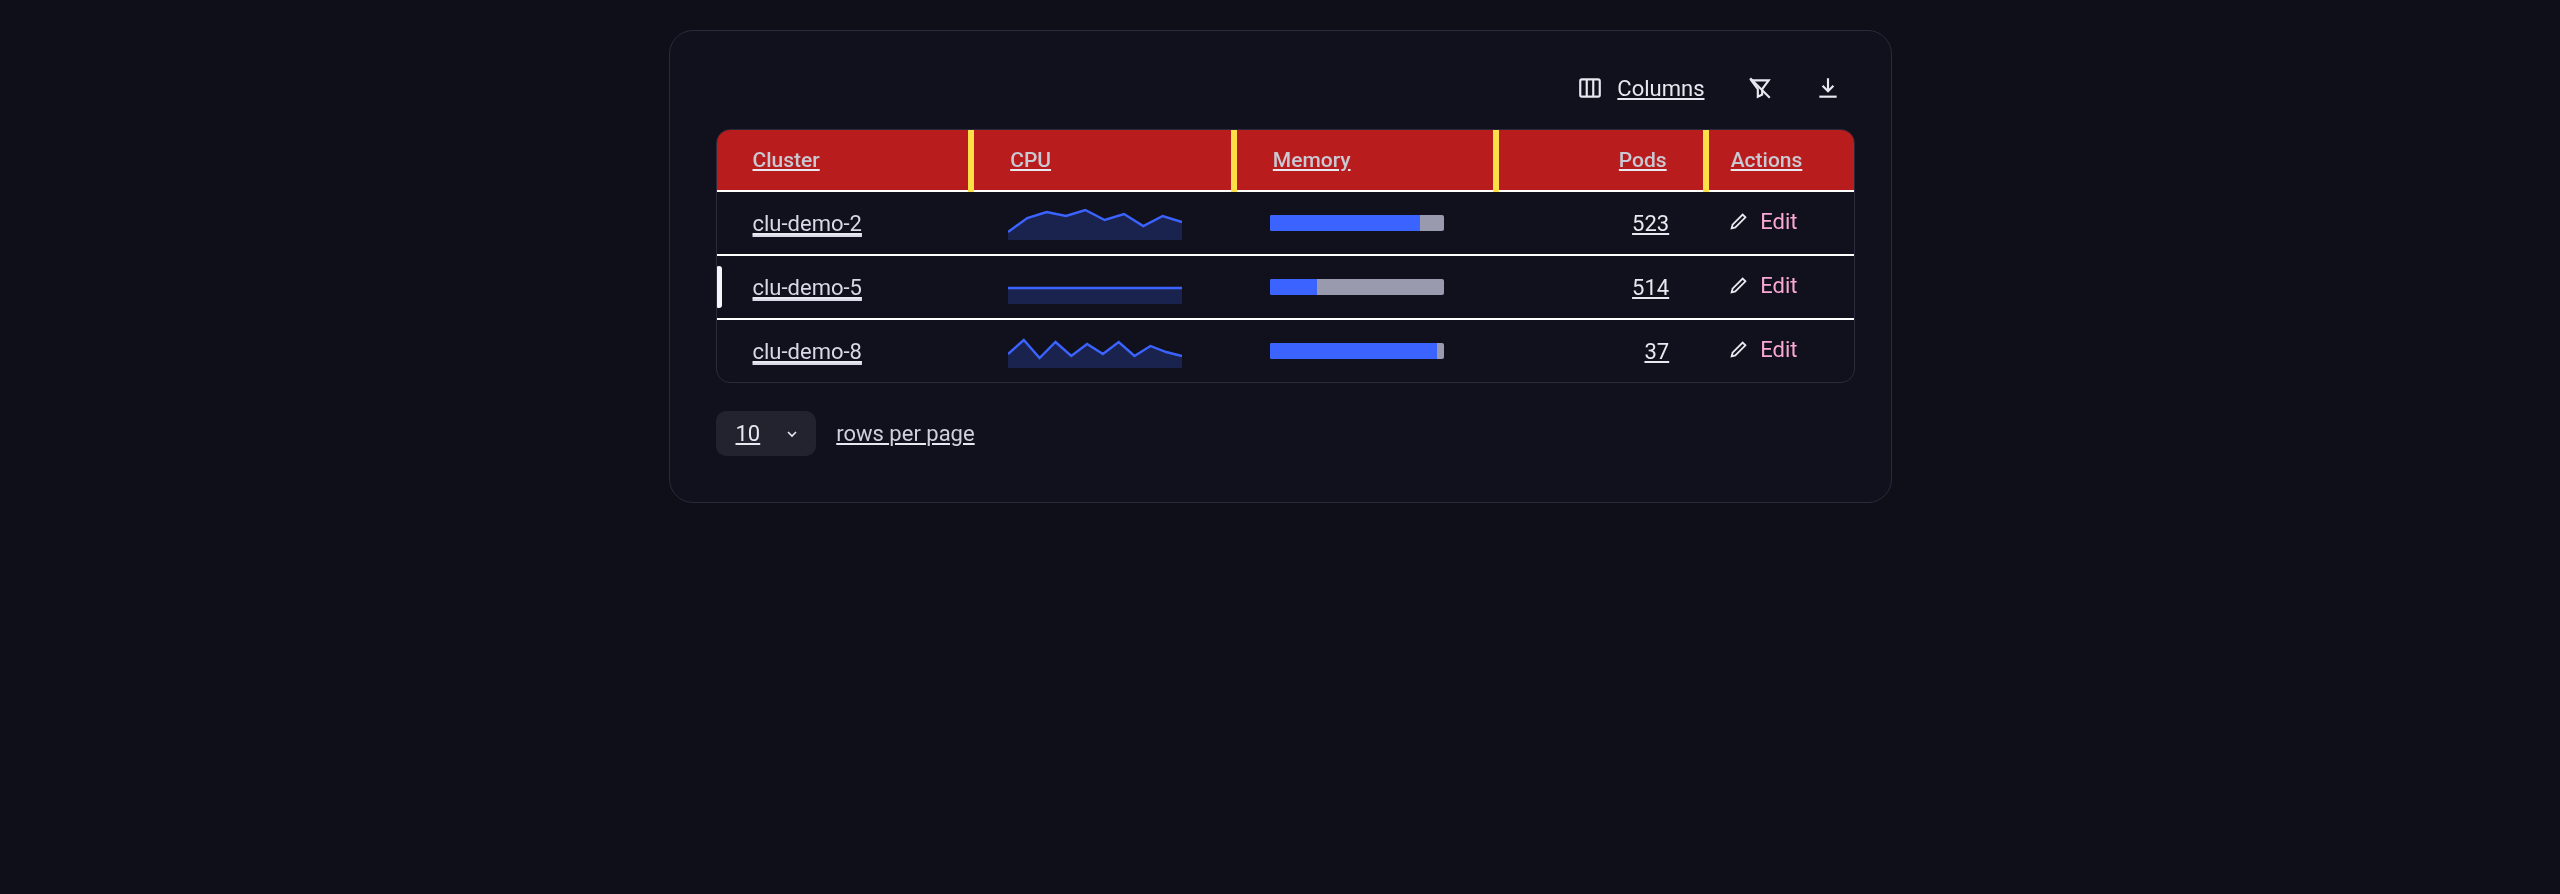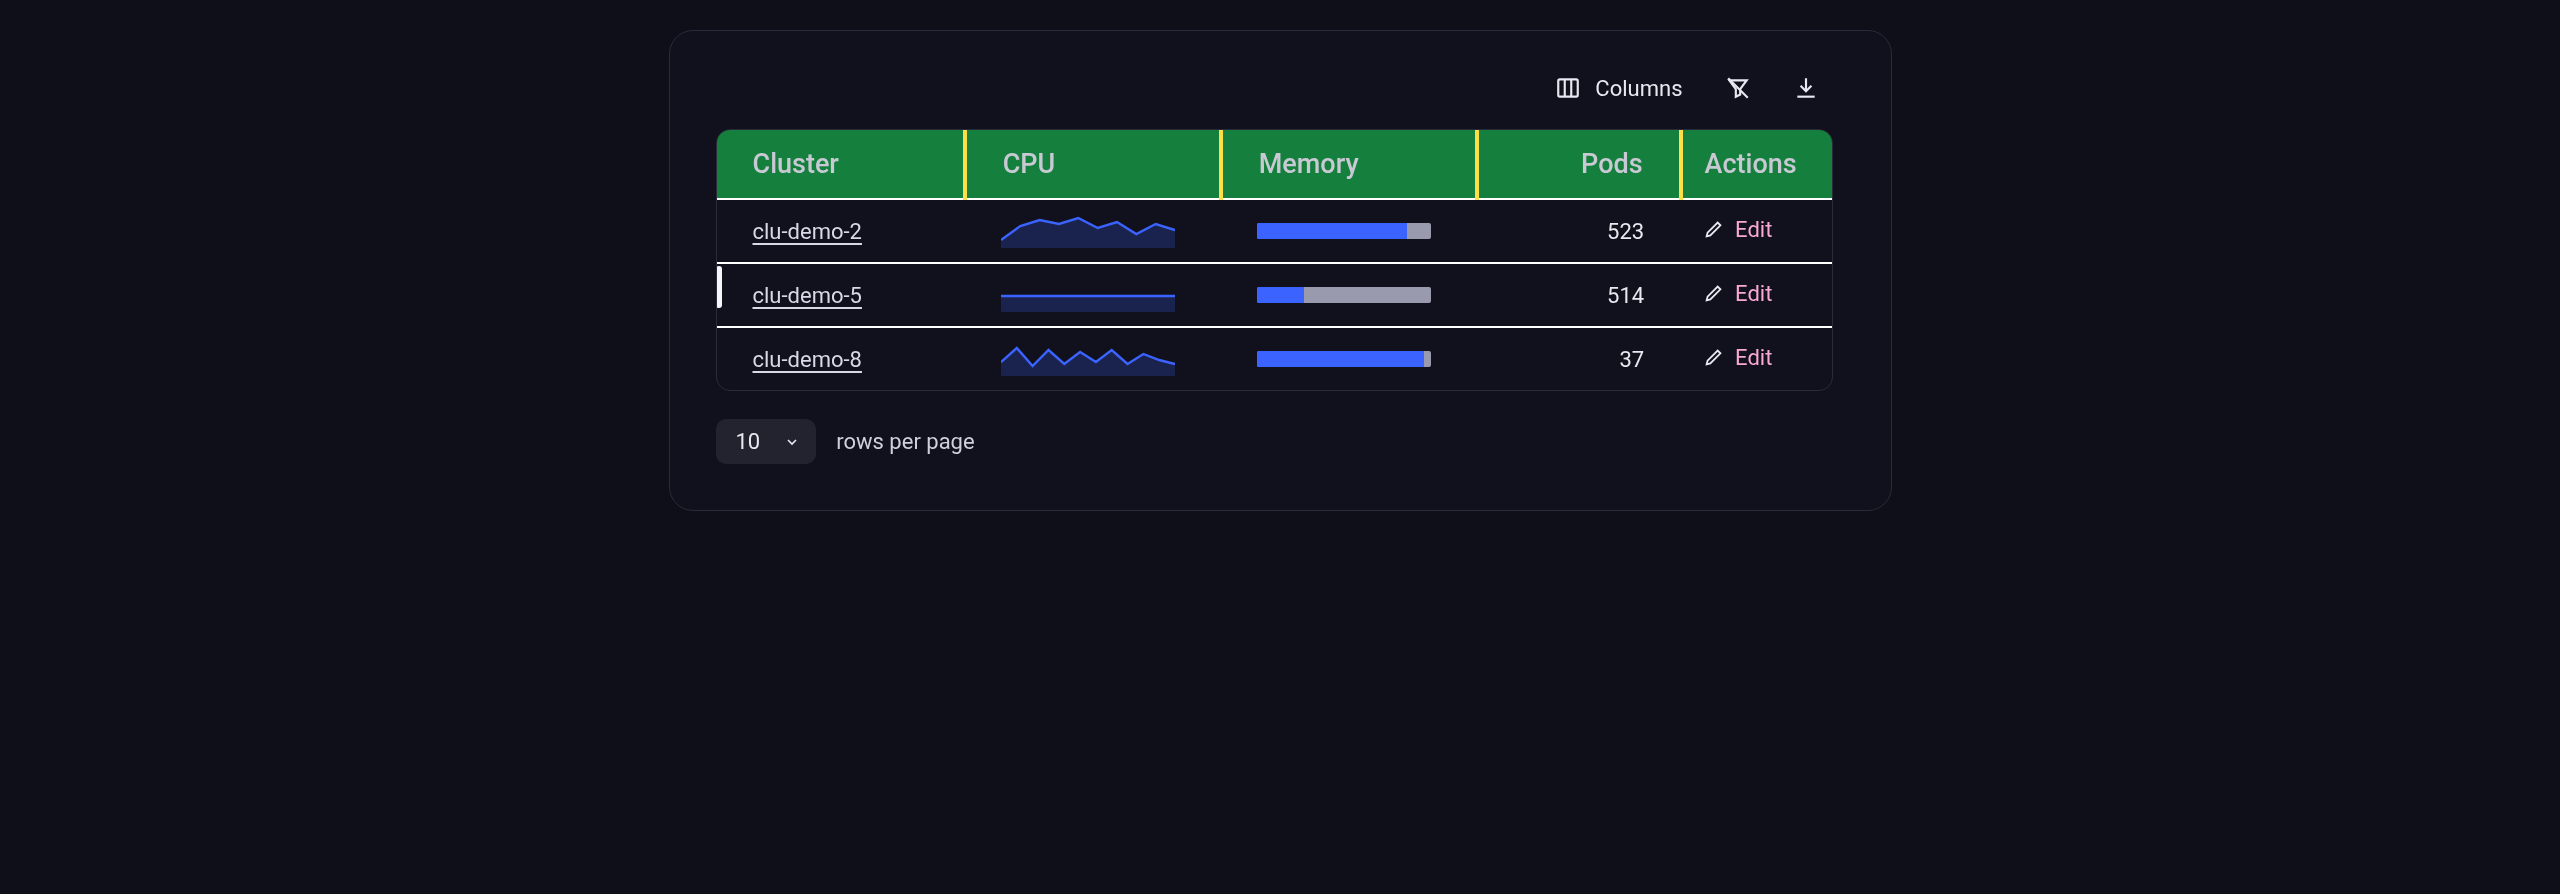--- a/index.html
+++ b/index.html
@@ -11,21 +11,22 @@
     display: flex;
     align-items: flex-start;
     justify-content: center;
   }
   .card {
     margin: 30px;
     width: 1223px;
     background: #11111d;
     border: 1px solid #2a2a3a;
     border-radius: 24px;
-    padding: 44px 58px 46px 46px;
+    padding: 44px 36px 46px 46px;
+    text-decoration: underline;
   }
   .toolbar {
     display: flex;
     justify-content: flex-end;
     align-items: center;
     gap: 42px;
     padding-right: 14px;
     margin-bottom: 28px;
   }
   .tb-btn {
@@ -42,27 +43,27 @@
   .table-wrap {
     border: 1px solid #2a2a3a;
     border-radius: 14px;
     overflow: hidden;
     position: relative;
   }
   table { width: 100%; border-collapse: collapse; }
   thead th {
     text-align: left;
     font-weight: 500;
-    font-size: 27px;
+    font-size: 21px;
     color: #c9c9d4;
     padding: 18px 20px 18px 36px;
     border-bottom: 1px solid #2a2a3a;
-    background: #15803d;
-  }
-  thead th + th { border-left: 4px solid #fde047; }
+    background: #b91c1c;
+  }
+  thead th + th { border-left: 6px solid #fde047; }
   thead th.num { text-align: right; padding-right: 36px; }
   thead th.act { padding-left: 22px; }
 
   tbody tr { border-top: 2px solid #ffffff; }
   tbody td {
     font-size: 22px;
     padding: 14px 20px 14px 36px;
     vertical-align: middle;
     height: 58px;
   }

